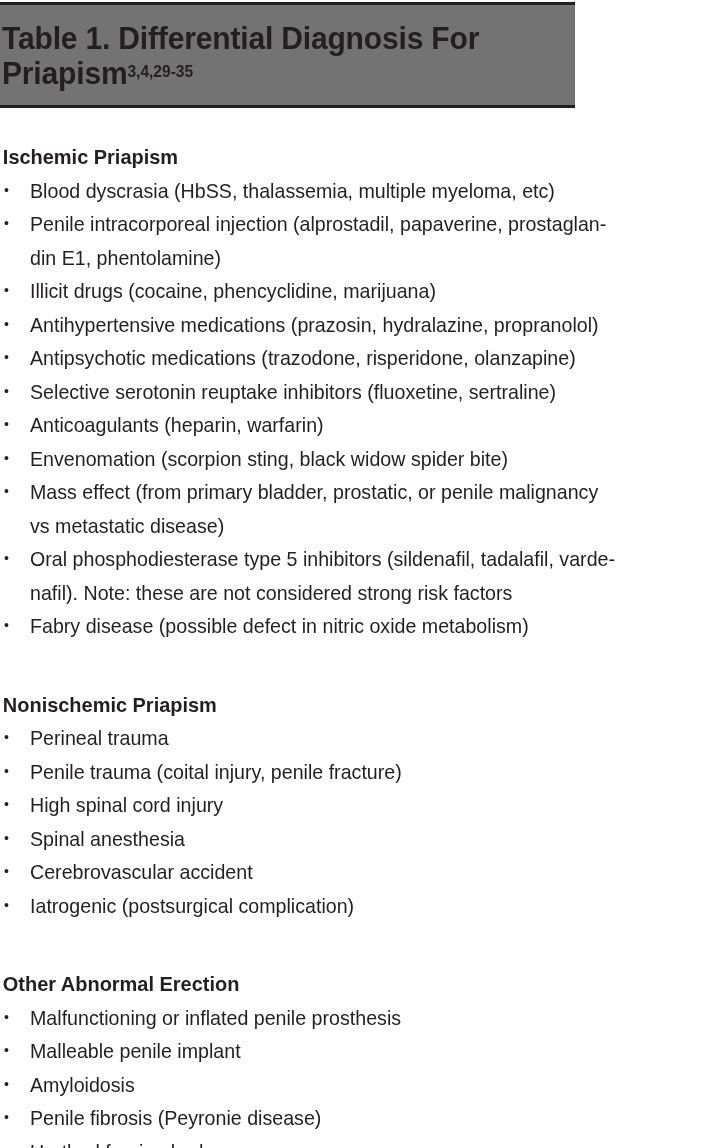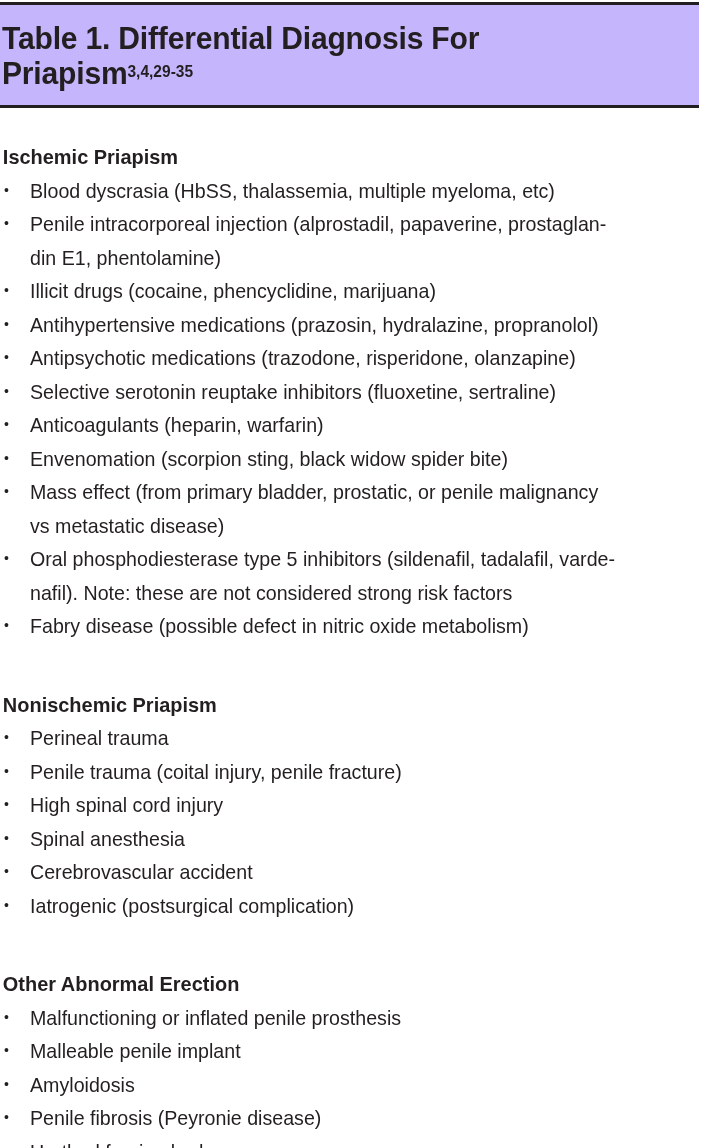--- a/index.html
+++ b/index.html
@@ -12,23 +12,23 @@
       height: 1148px;
       overflow: hidden;
       position: relative;
       font-family: "Liberation Sans", sans-serif;
       color: #231f20;
     }
     .table-header {
       position: absolute;
       left: 0;
       top: 2px;
-      width: 699px;
+      width: 575px;
       height: 100px;
-      background: #c4b5fd;
+      background: #737373;
       border-top: 3px solid #231f20;
       border-bottom: 3px solid #231f20;
       box-sizing: content-box;
     }
     .table-title {
       position: absolute;
       left: 2px;
       top: 16px;
       margin: 0;
       font-size: 31px;

